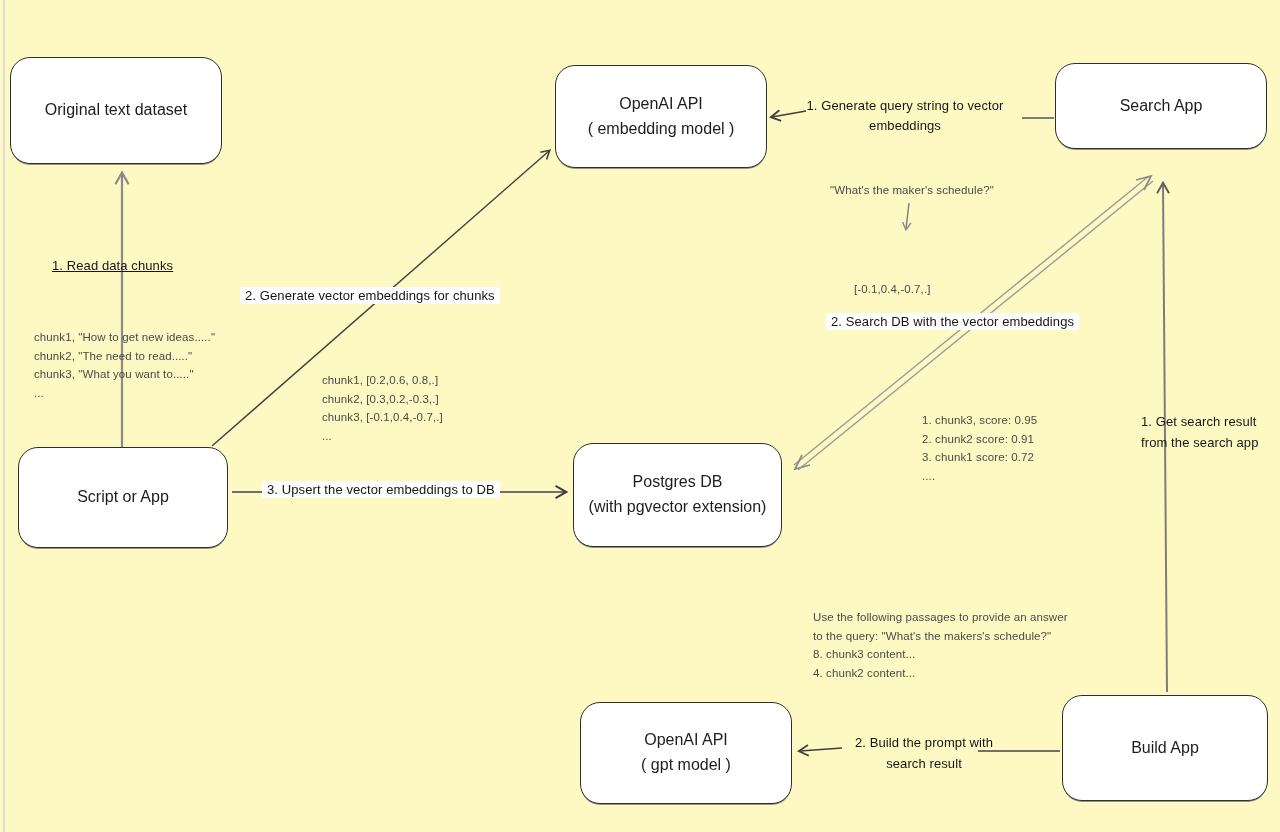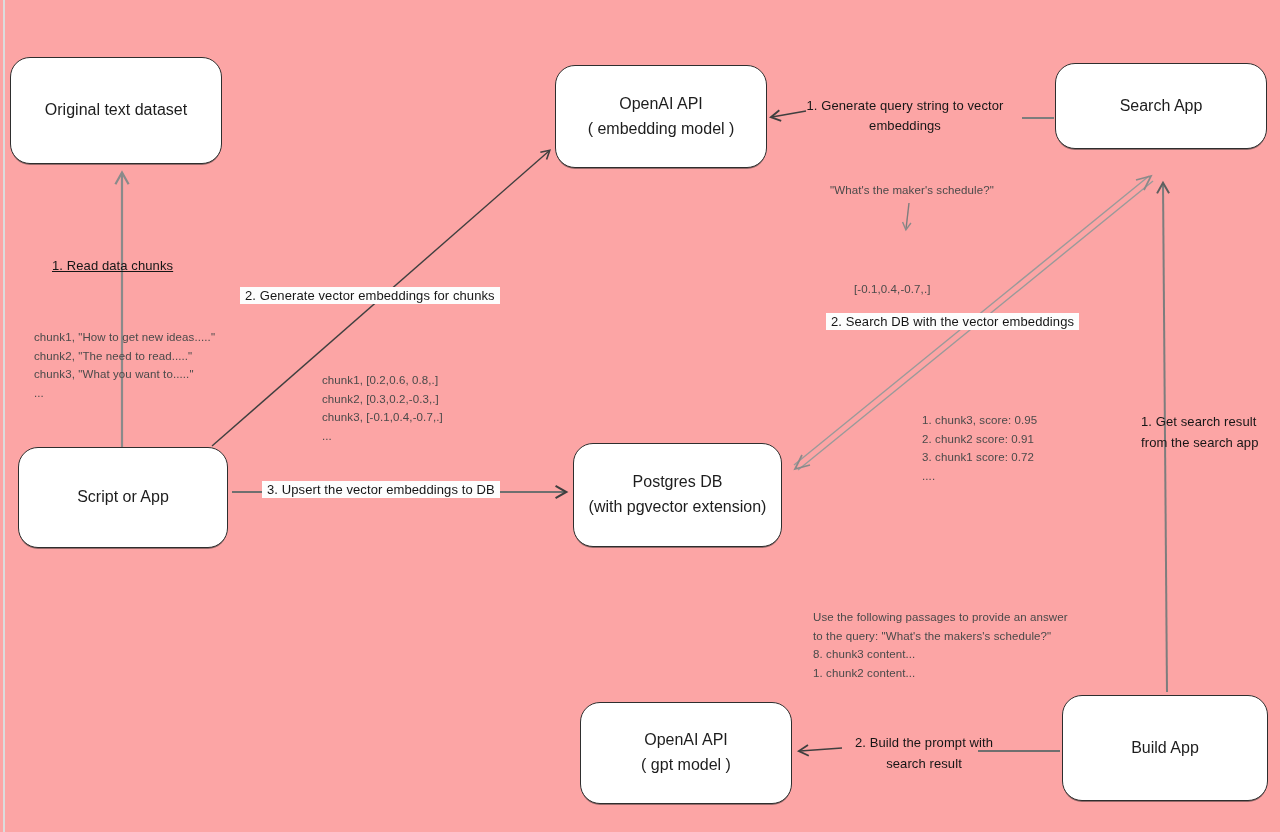--- a/index.html
+++ b/index.html
@@ -1,19 +1,19 @@
 <!DOCTYPE html>
 <html><head>
 <meta charset="utf-8">
 <style>
   * { margin:0; padding:0; box-sizing:border-box; }
   html,body { background:#ffffff; }
   .stage {
     position:relative; width:1280px; height:832px;
-    background:#fca5a5; overflow:hidden;
+    background:#fef9c3; overflow:hidden;
     font-family:"Liberation Sans", sans-serif;
     color:#1d1d1d;
   }
   .page-edge {
     position:absolute; left:3px; top:0; width:2px; height:832px;
     background:#dcdcdc;
   }
   svg.wires { position:absolute; left:0; top:0; pointer-events:none; }
   .node {
     position:absolute; background:#ffffff;
@@ -159,16 +159,16 @@
     <div>1. chunk3, score: 0.95</div>
     <div>2. chunk2 score: 0.91</div>
     <div>3. chunk1 score: 0.72</div>
     <div>....</div>
   </div>
 
   <div class="annot" style="left:813px; top:608px;">
     <div>Use the following passages to provide an answer</div>
     <div>to the query: "What's the makers's schedule?"</div>
     <div>8. chunk3 content...</div>
-    <div>1. chunk2 content...</div>
+    <div>4. chunk2 content...</div>
   </div>
 
 </div>
 
 </body></html>

